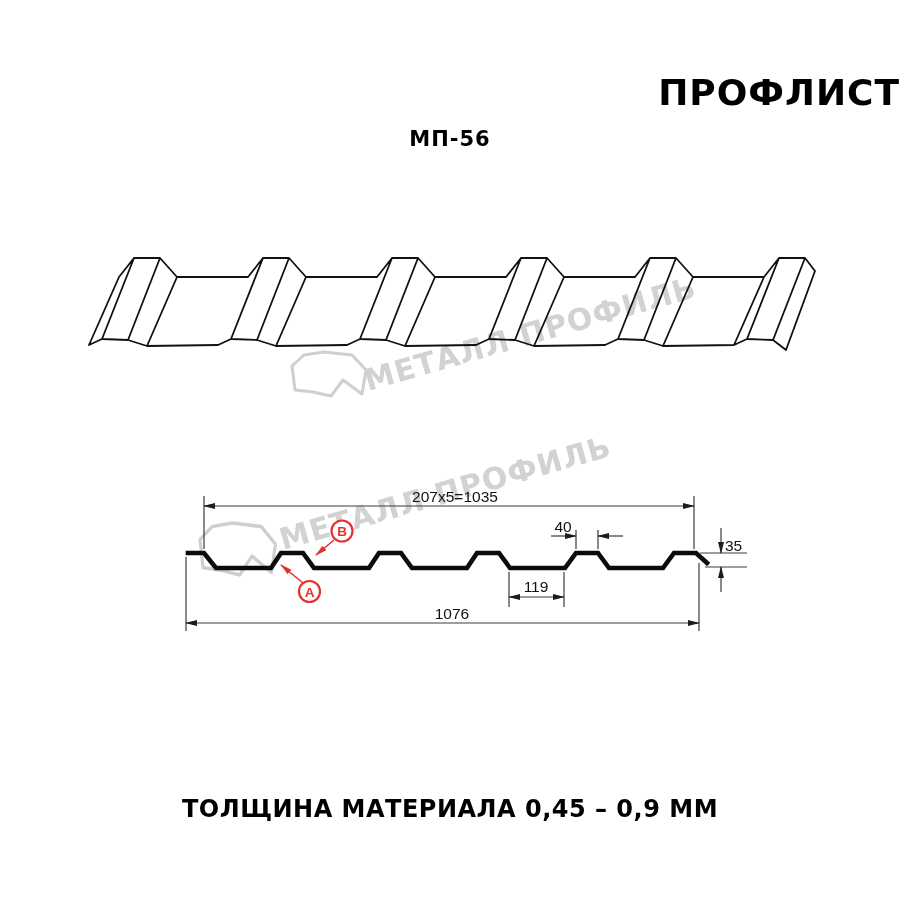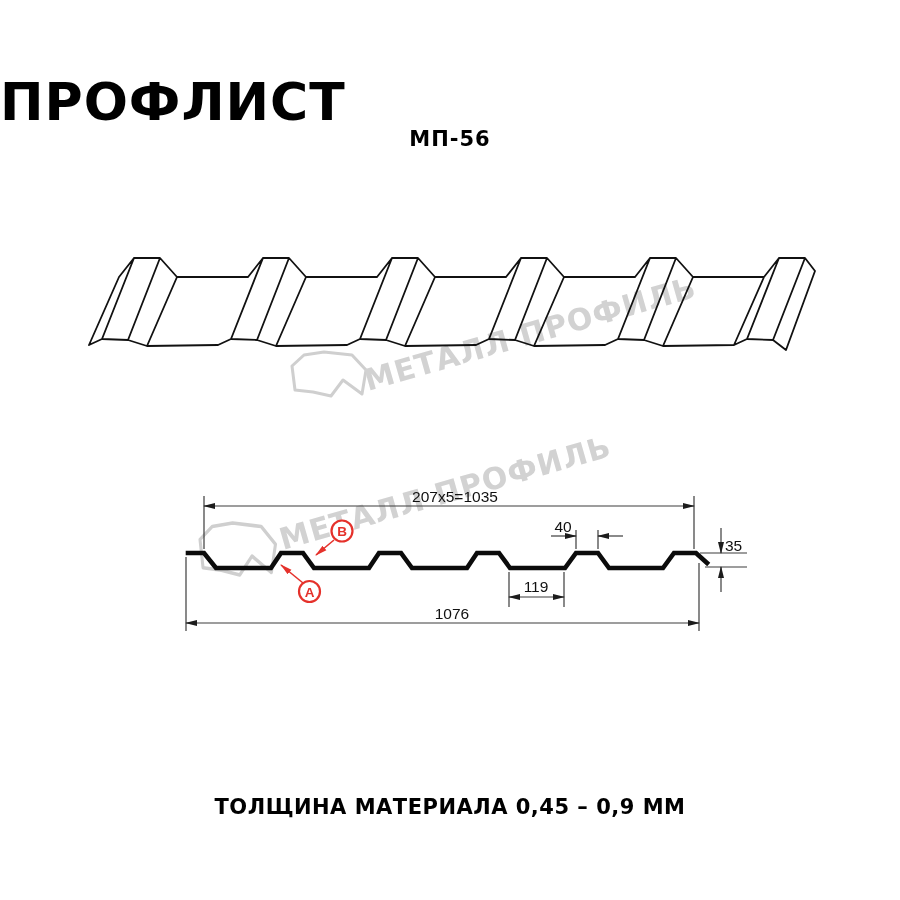--- a/index.html
+++ b/index.html
@@ -1,30 +1,30 @@
 <!DOCTYPE html>
 <html><head>
 <meta charset="utf-8">
 <style>
   html,body{margin:0;padding:0;background:#fff;}
   .canvas{
     position:relative;width:900px;height:900px;background:#ffffff;overflow:hidden;
     font-family:"DejaVu Sans","Liberation Sans",sans-serif;
   }
   .title{
-    position:absolute;left:0;right:0;top:72px;text-align:left;
-    font-size:52px;font-weight:bold;color:#000;letter-spacing:1px;
+    position:absolute;left:0;right:0;top:72px;text-align:right;
+    font-size:36px;font-weight:bold;color:#000;letter-spacing:1px;
   }
   .subtitle{
     position:absolute;left:0;right:0;top:127px;text-align:center;
     font-size:21px;font-weight:600;color:#000;letter-spacing:1px;
   }
   .footer{
     position:absolute;left:0;right:0;top:795px;text-align:center;
-    font-size:21px;font-weight:600;color:#000;letter-spacing:.5px;
+    font-size:24px;font-weight:600;color:#000;letter-spacing:.5px;
   }
   svg.drawing{position:absolute;left:0;top:0;}
   .wm-text{font-size:30px;font-weight:bold;letter-spacing:1px;fill:#d2d2d2;}
   .dim-text{font-size:15.5px;fill:#111;font-family:"Liberation Sans","DejaVu Sans",sans-serif;}
   .marker-letter{font-size:13.5px;font-weight:bold;fill:#e5312b;font-family:"Liberation Sans","DejaVu Sans",sans-serif;}
 </style>
 </head>
 <body>
 
 <div class="canvas">

